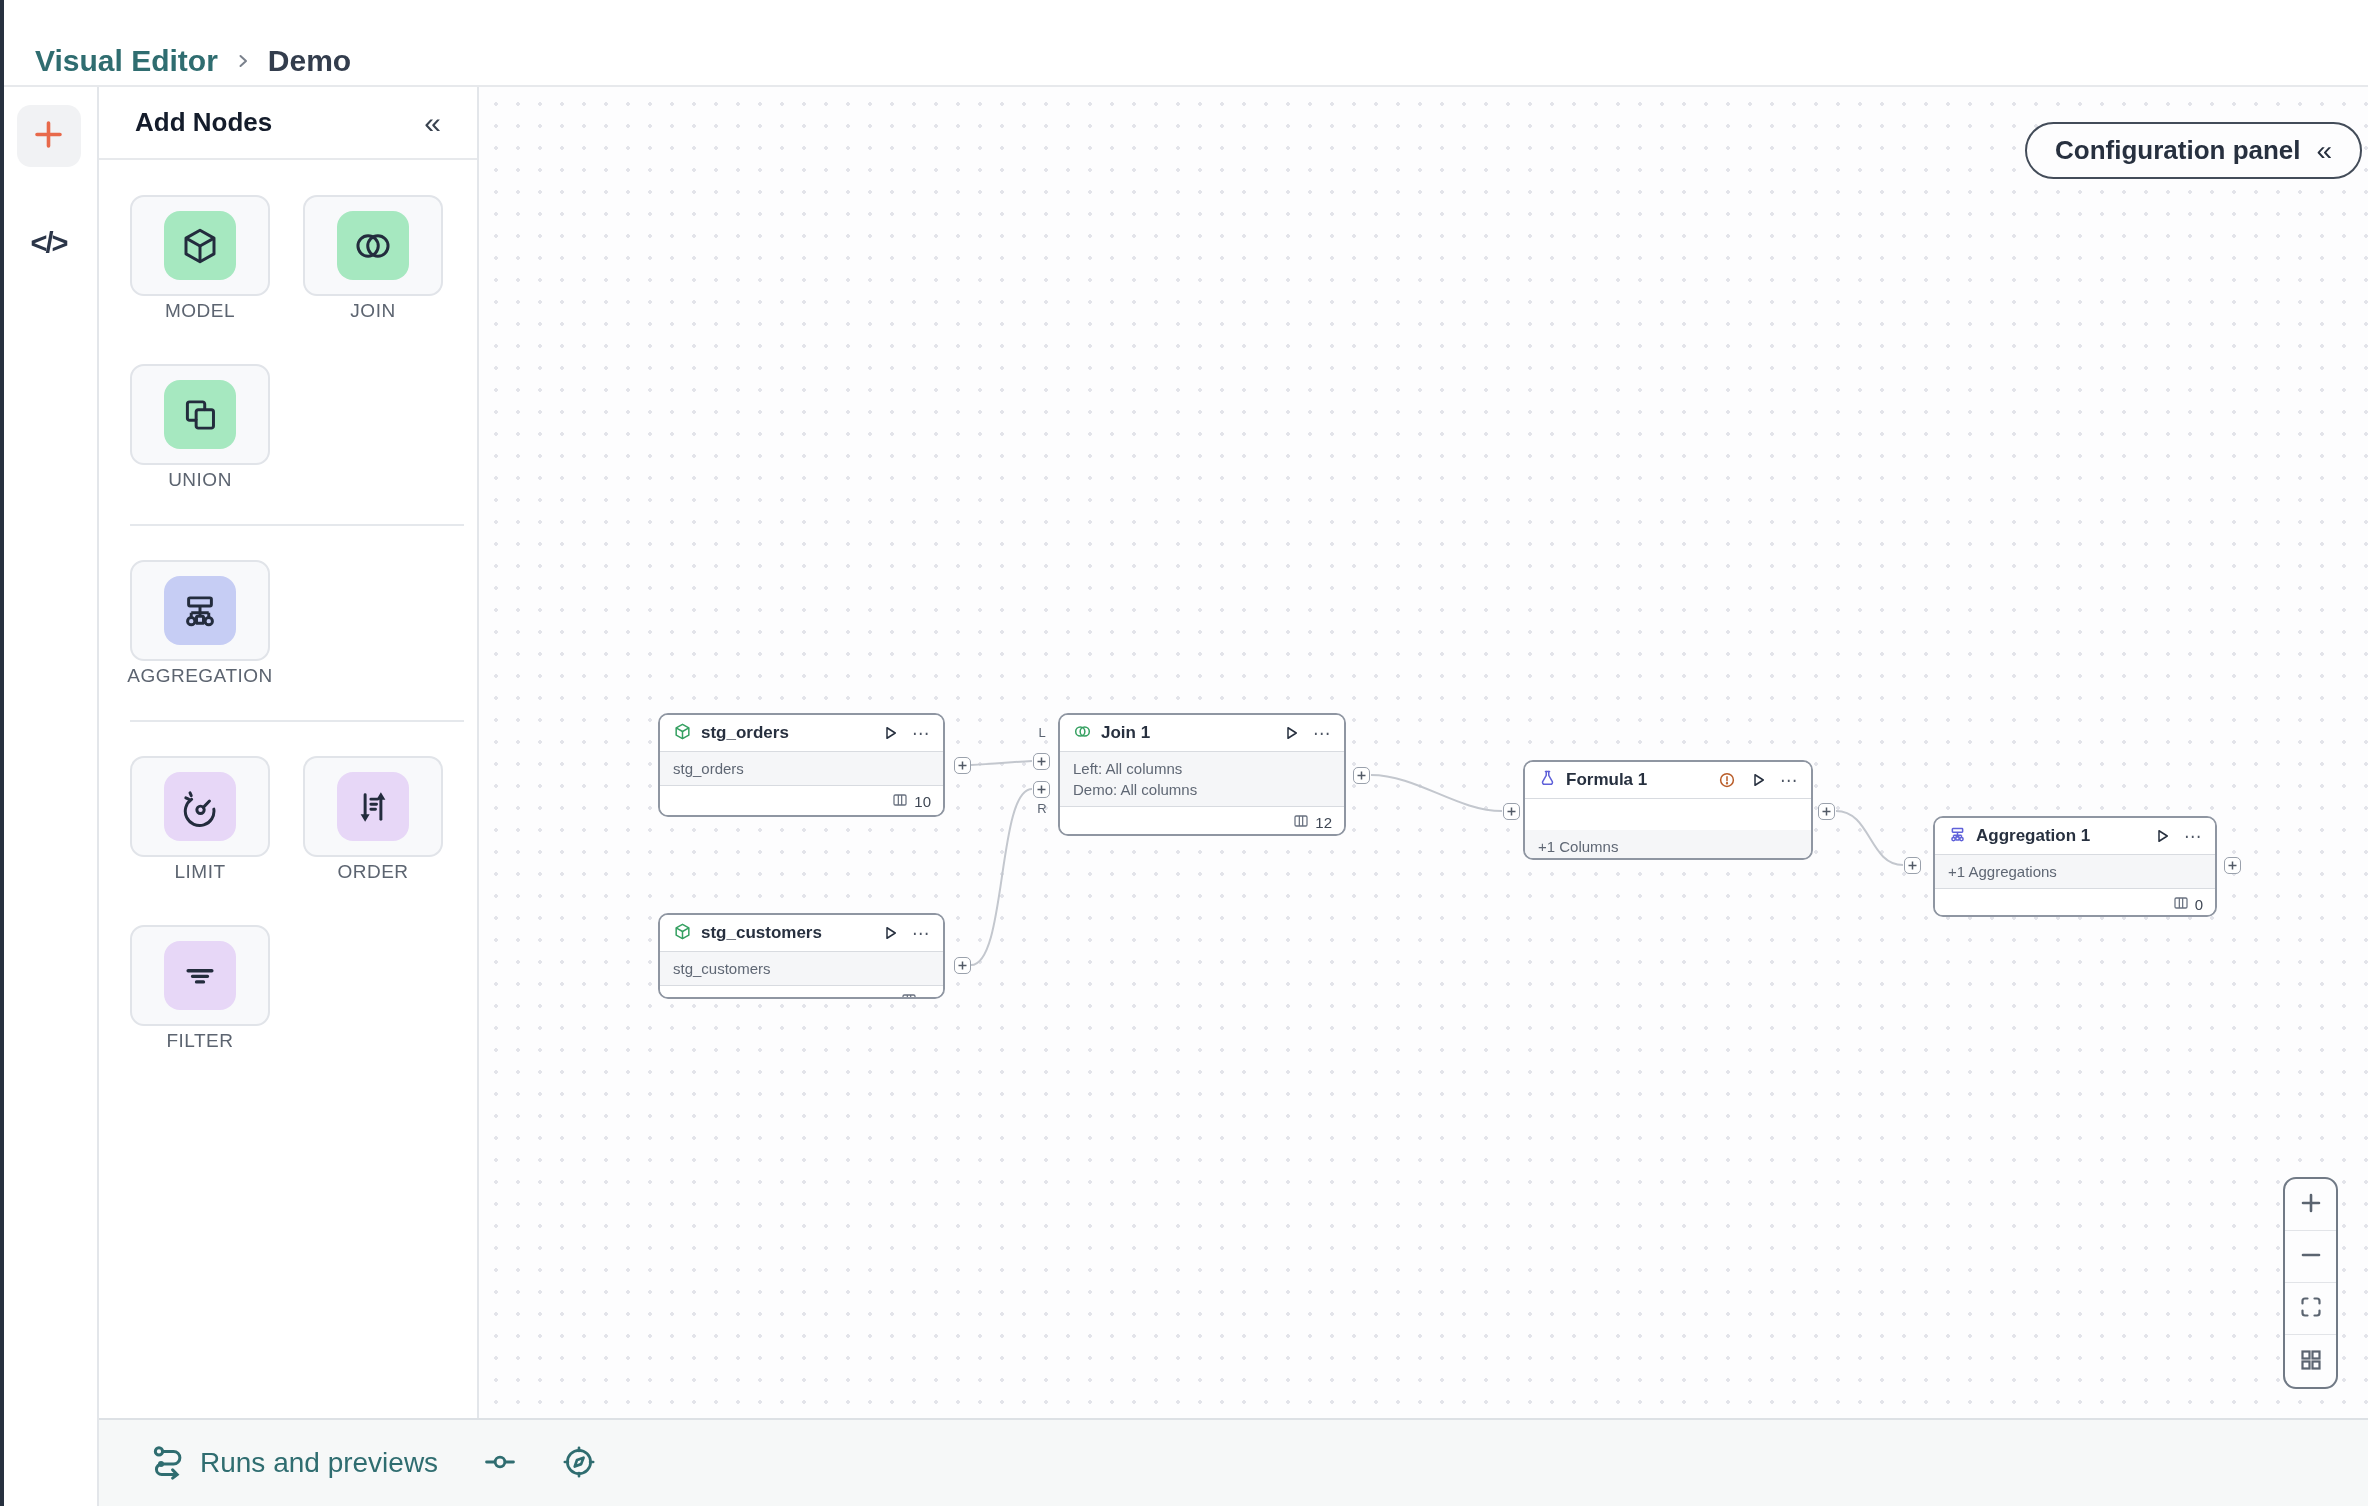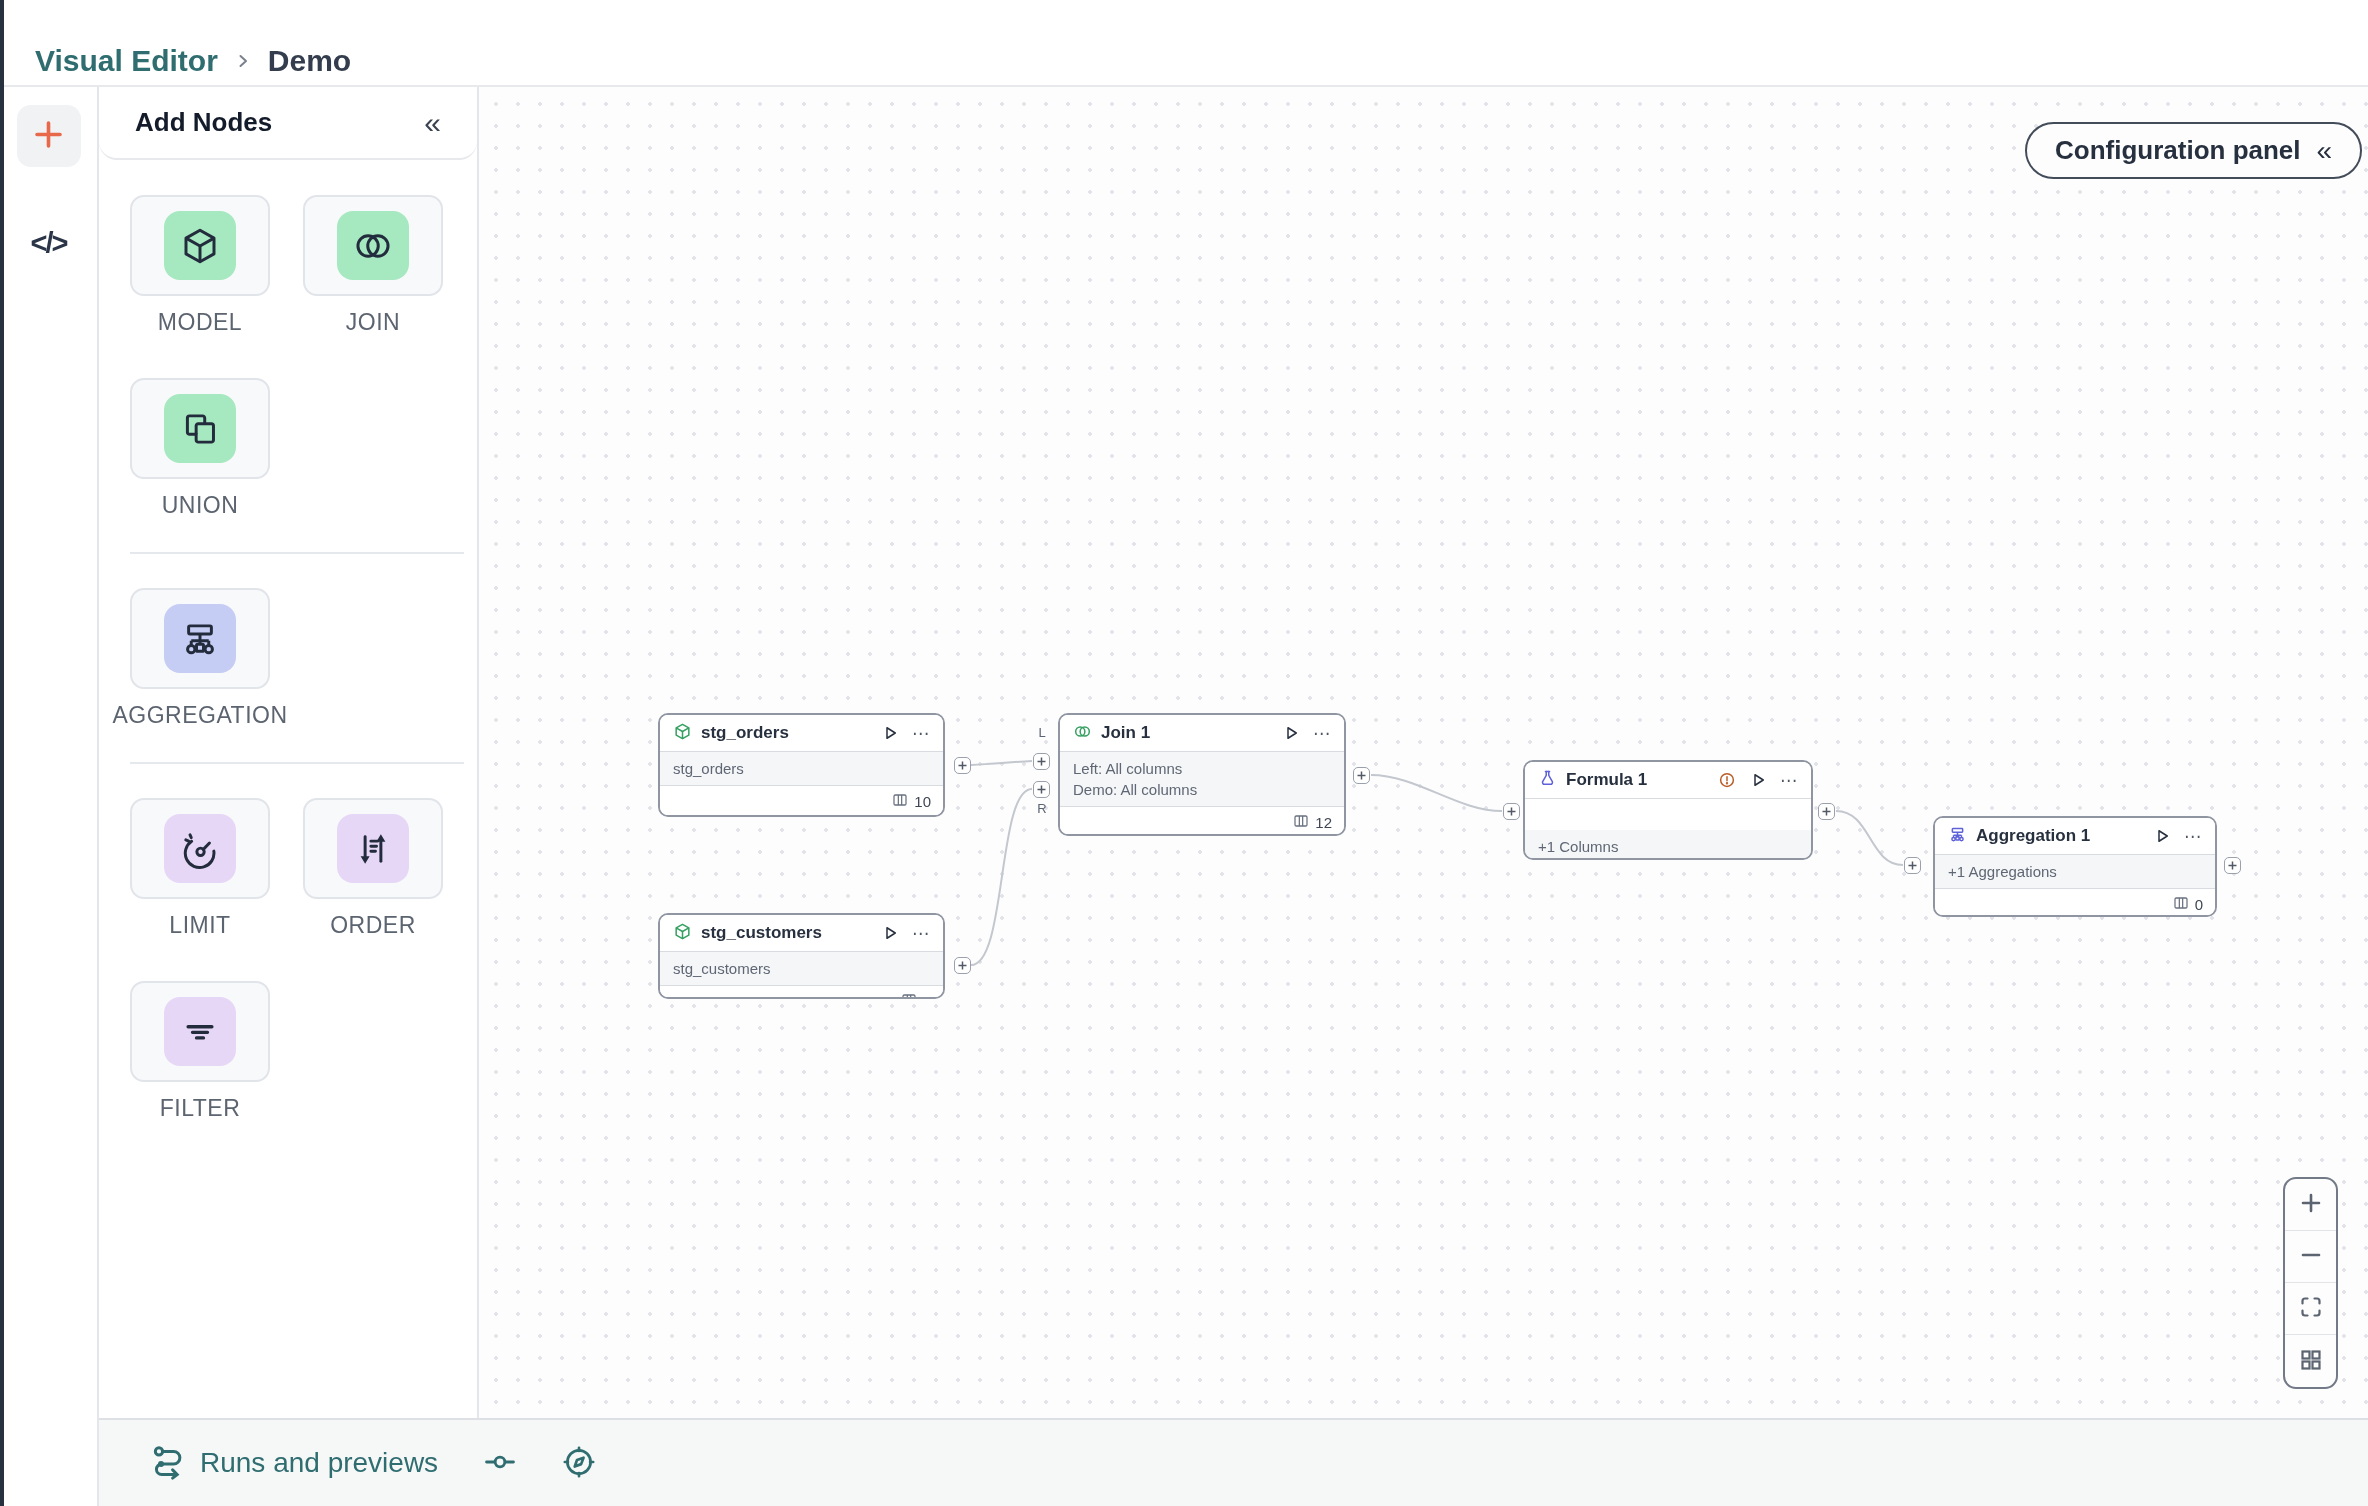--- a/index.html
+++ b/index.html
@@ -56,42 +56,42 @@
     font-family:inherit; font-size:29px; font-weight:bold; color:#2b3548; letter-spacing:-2px;
   }
 
   
   .add-nodes-panel {
     position:absolute; left:99px; top:87px; width:380px; height:1331px;
     background:#ffffff; border-right:2px solid #e3e6ea; z-index:30;
   }
   .panel-header {
     height:73px; display:flex; align-items:center; justify-content:space-between;
-    padding:0 36px 0 36px; border-bottom:2px solid #e7e9ec;border-radius:18px;
+    padding:0 36px 0 36px; border-bottom:2px solid #e7e9ec;
   }
   .panel-title { font-size:26px; font-weight:bold; color:#141c2b; }
   .panel-collapse { background:none; border:none; cursor:pointer; font-size:30px; color:#3a4350; font-family:inherit; }
   .tiles-group {
     display:grid; grid-template-columns:140px 140px; column-gap:33px; row-gap:42px;
     padding:35px 0 0 31px;
   }
   .tile-cell { display:flex; flex-direction:column; align-items:center; }
   .tile-box {
     width:140px; height:101px; background:#f8f9fb; border:2px solid #e1e4e9;
     border-radius:14px; display:flex; align-items:center; justify-content:center;
     cursor:grab;
   }
   .tile-icon-bg {
     width:72px; height:69px; border-radius:16px;
     display:flex; align-items:center; justify-content:center;
   }
   .bg-green { background:#a6e8c0; }
   .bg-periwinkle { background:#c6cdf4; }
   .bg-purple { background:#e7d7f7; }
-  .tile-label { margin-top:13px; font-size:23px; color:#5c6470; letter-spacing:0.5px; }
+  .tile-label { margin-top:4px; font-size:19px; color:#5c6470; letter-spacing:0.5px; }
   .group-divider { border:none; border-top:2px solid #e5e8ec; margin:33px 13px 0 31px; }
   .tiles-group.after-divider { padding-top:34px; }
 
   
   .canvas {
     position:absolute; left:479px; top:87px; width:1889px; height:1331px;
     background-color:#fdfdfe;
     background-image:radial-gradient(#e3e4ea 1.6px, transparent 1.6px);
     background-size:22px 22px; background-position:6px 6px;
     overflow:hidden; z-index:10;

